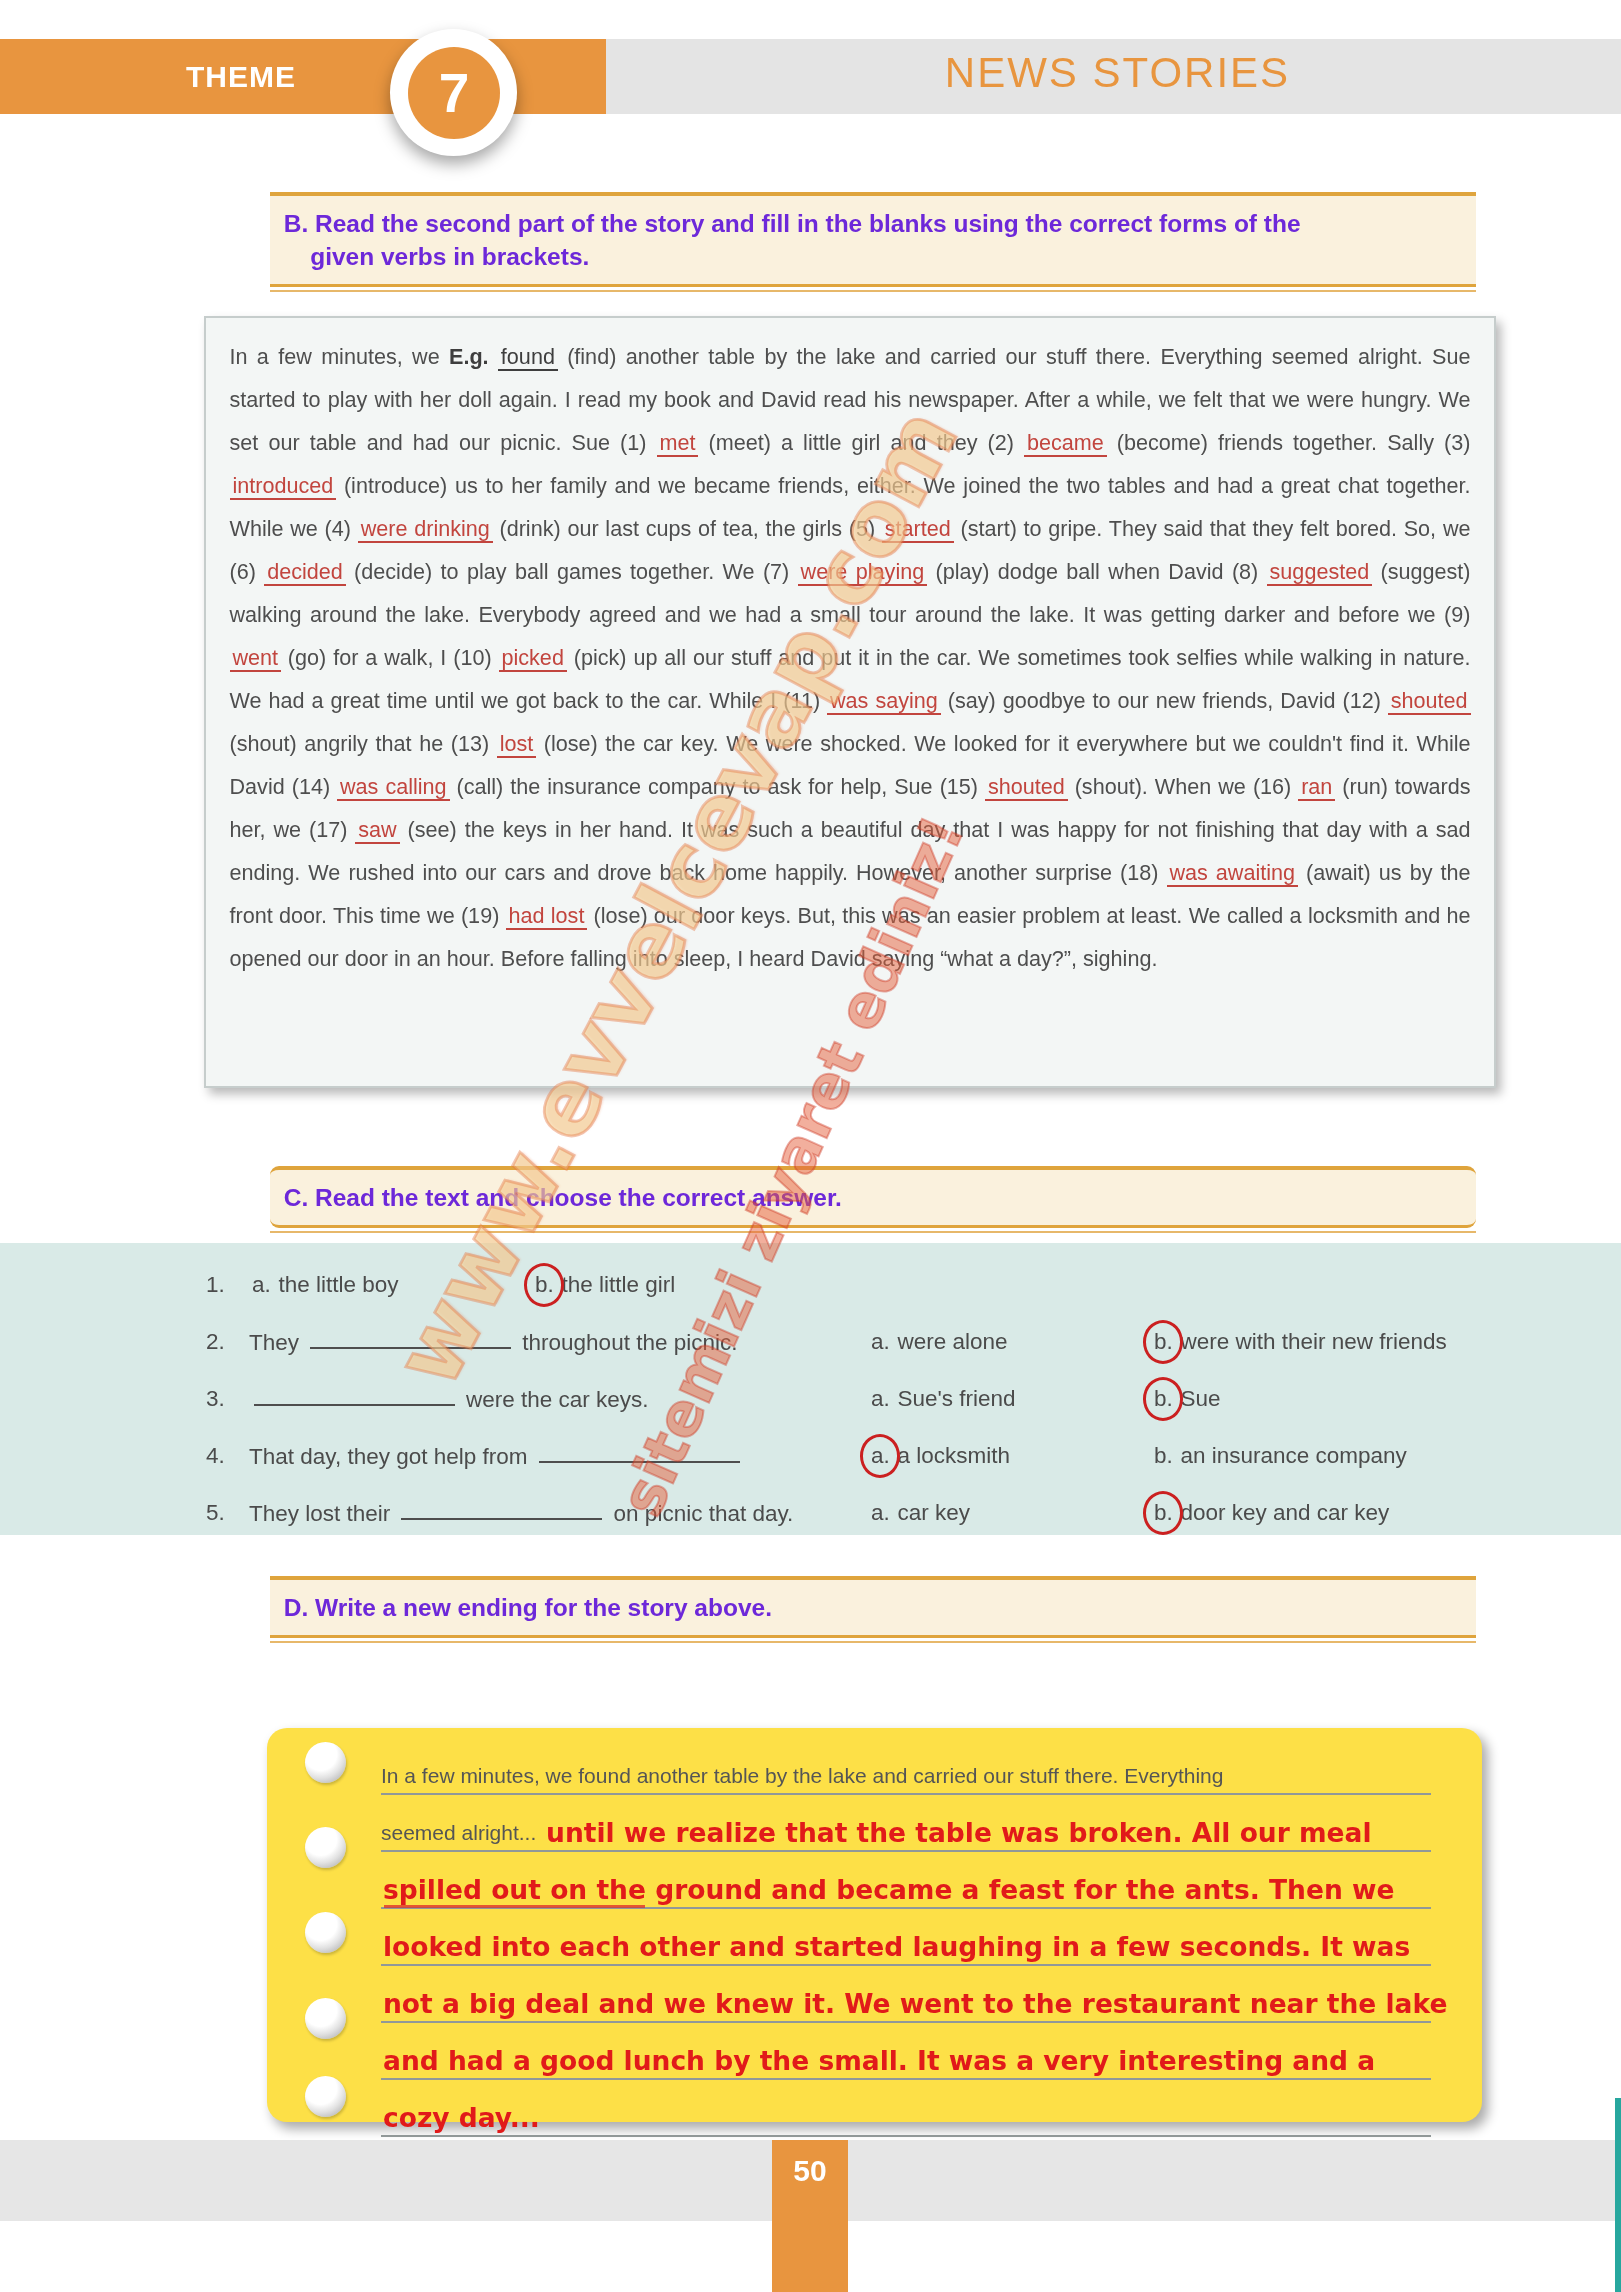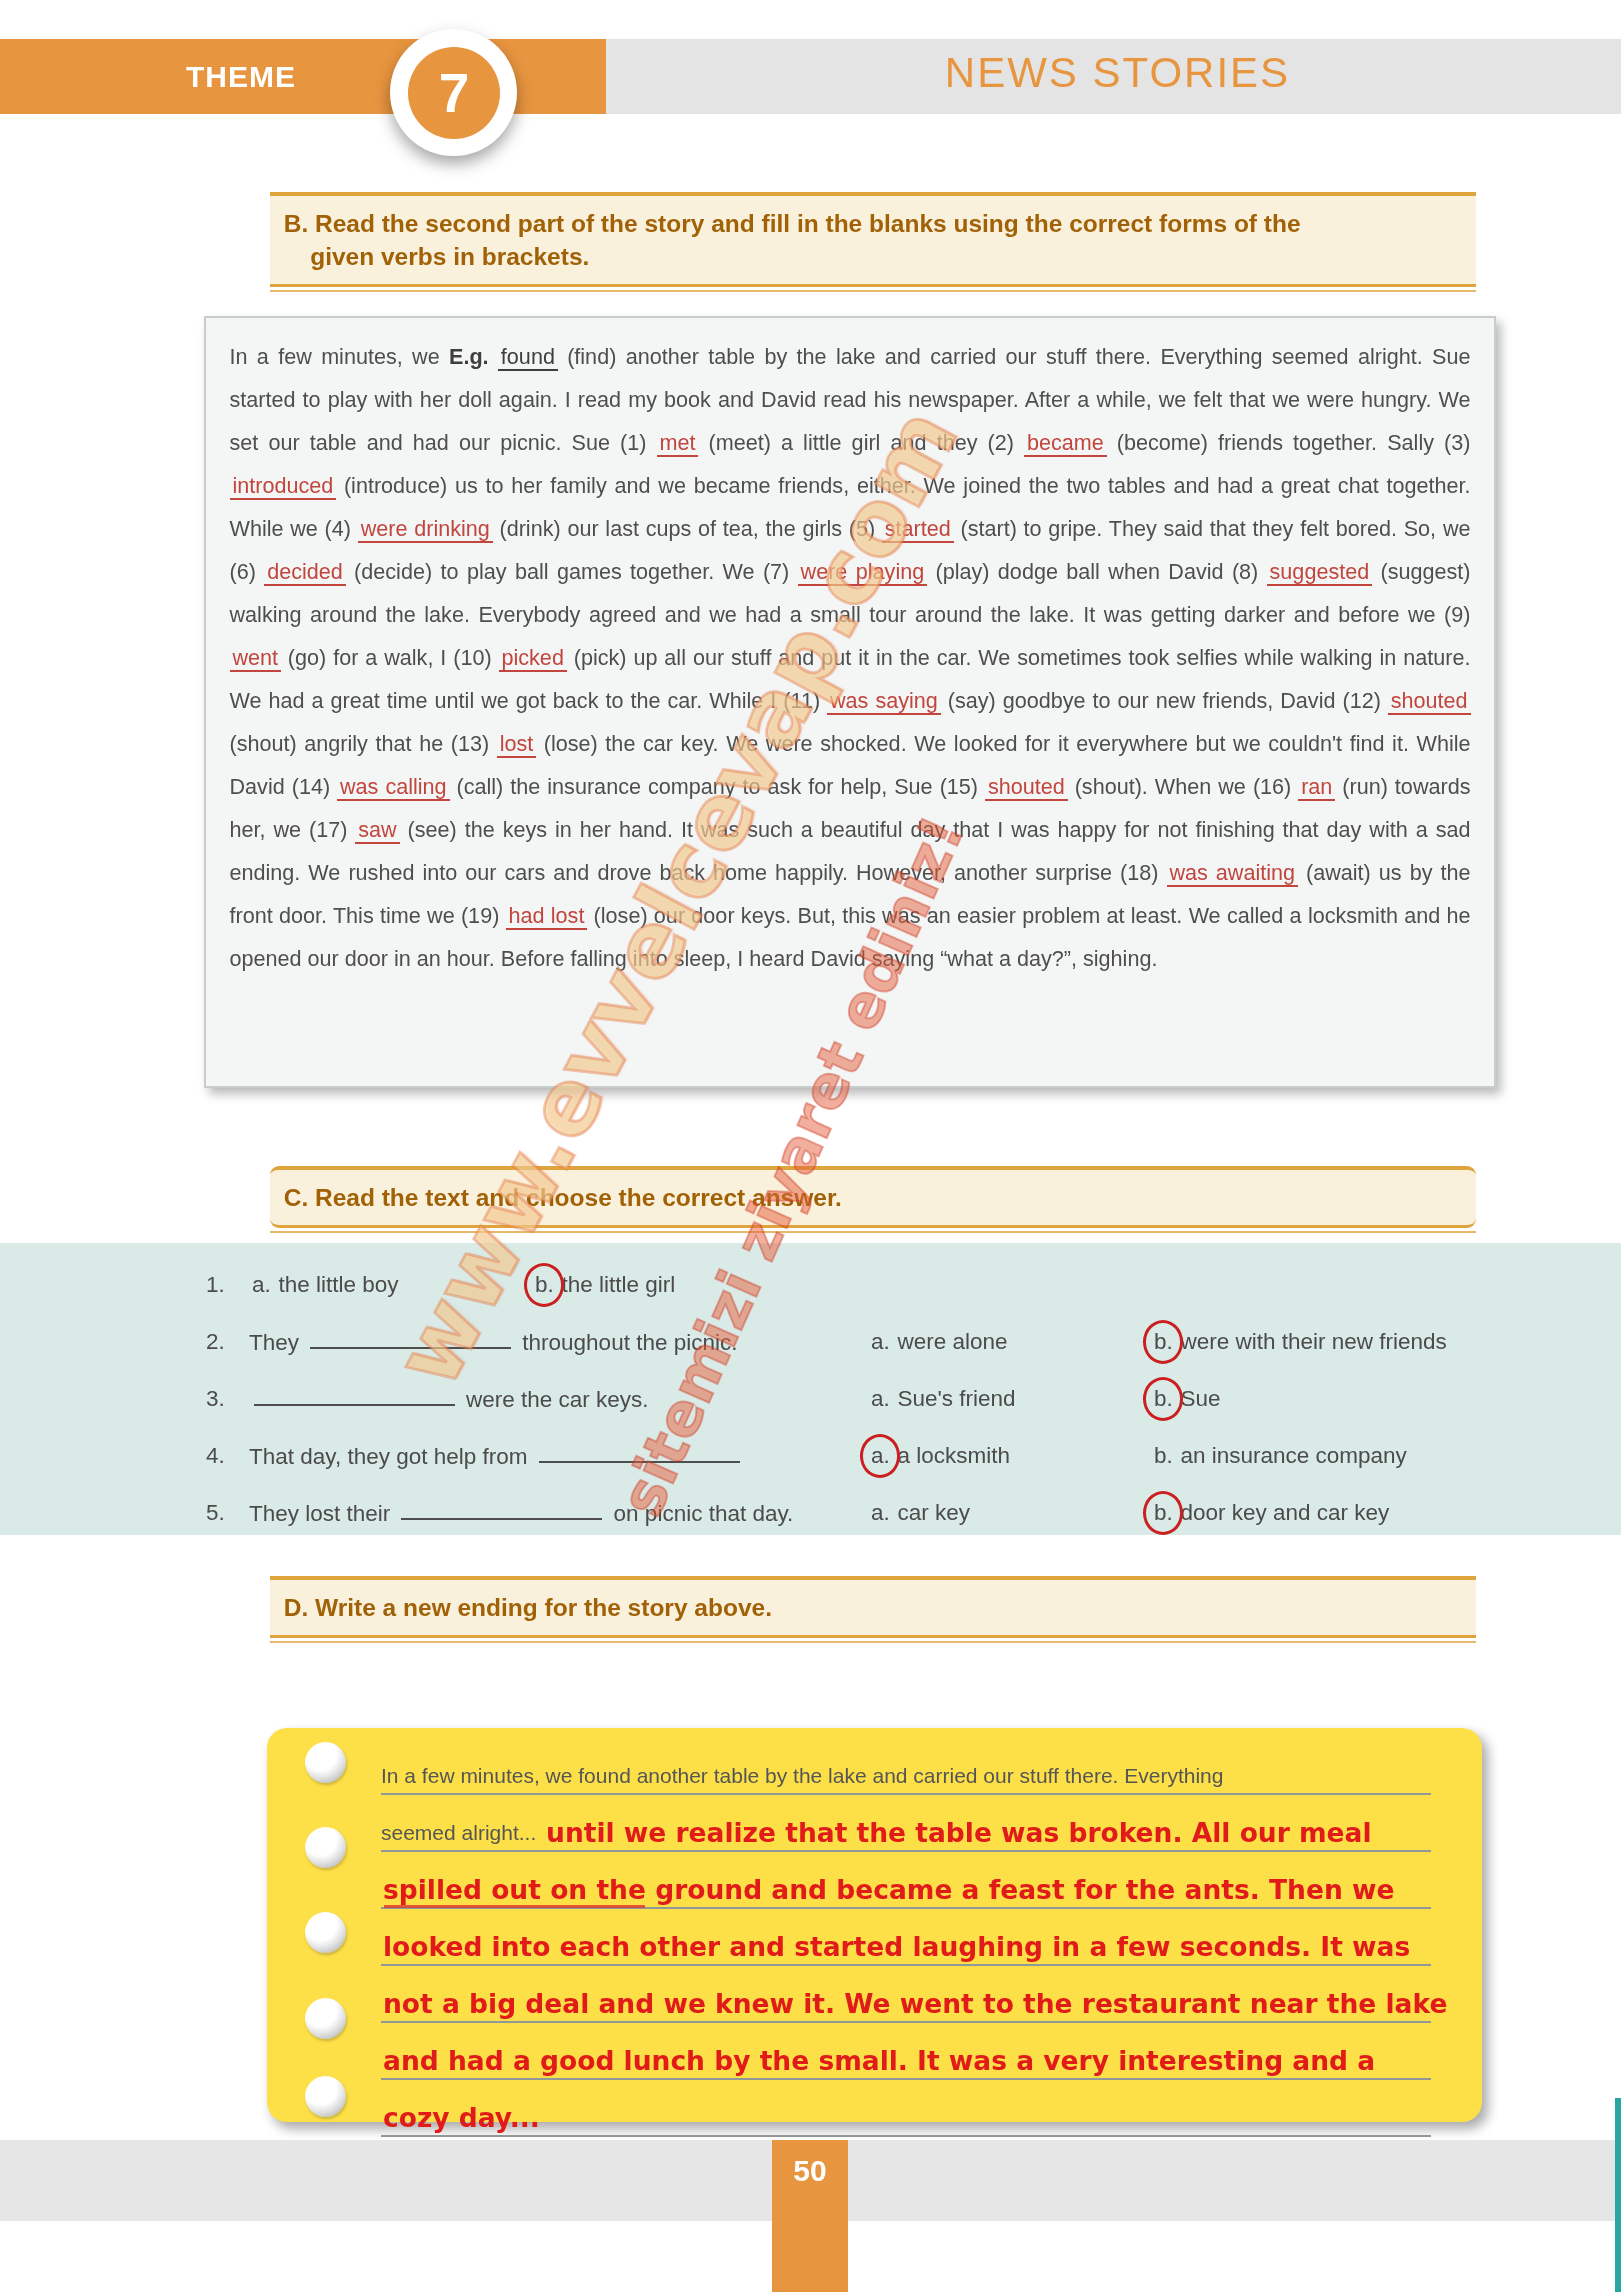--- a/index.html
+++ b/index.html
@@ -16,21 +16,21 @@
   .theme-circle{position:absolute;left:408px;top:47px;width:92px;height:92px;border-radius:50%;
                 background:#e8953f;display:flex;align-items:center;justify-content:center;
                 color:#fff;font-size:55px;font-weight:bold;}
   .news-title{position:absolute;left:784px;top:35px;width:667px;height:75px;display:flex;
               align-items:center;justify-content:center;font-size:42px;letter-spacing:2px;
               color:#e8953f;font-weight:400;}
 
   
   .sec-head{position:absolute;left:270px;width:1206px;box-sizing:border-box;background:#faf1dd;
             border-top:4.9px solid #dfa43c;border-bottom:3.9px solid #dfa43c;
-            padding:10.8px 15.7px 10.8px 13.7px;font-weight:bold;font-size:24.5px;line-height:33px;color:#a16207;}
+            padding:10.8px 15.7px 10.8px 13.7px;font-weight:bold;font-size:24.5px;line-height:33px;color:#6d28d9;}
   .sec-head::after{content:'';position:absolute;left:0;right:0;bottom:-8.8px;height:2px;background:#e7b86a;}
   .sec-head .l2{padding-left:26.5px;}
   #head-b{top:192px;}
   #head-c{top:1166px;border-radius:9px;}
   #head-d{top:1576px;}
 
   
   .story-box{position:absolute;left:204px;top:316px;width:1292px;height:772px;box-sizing:border-box;
              background:#f3f6f5;border:2px solid #c6cdcc;box-shadow:4.9px 5.9px 9.8px rgba(0,0,0,.28);
              padding:16.7px 23.5px;}

